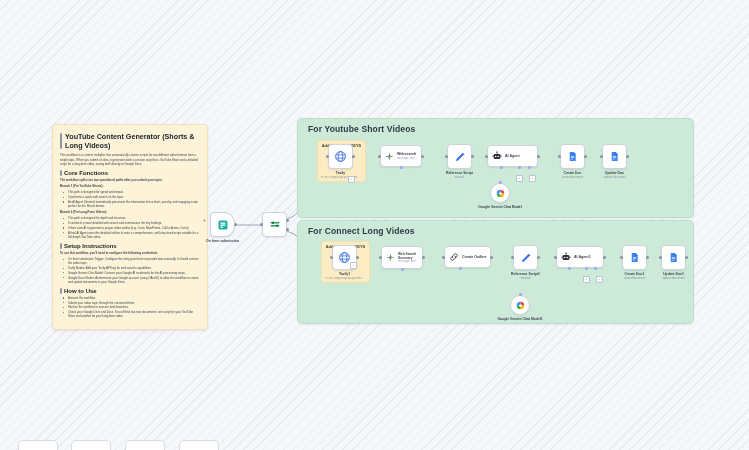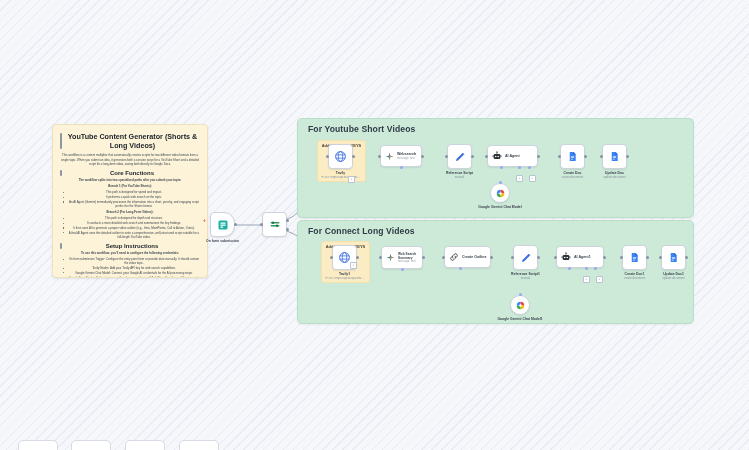--- a/index.html
+++ b/index.html
@@ -14,23 +14,23 @@
     background-color:#f6f7fb;
     background-image:repeating-linear-gradient(-45deg,
       rgba(210,216,230,.40) 0px,
       rgba(210,216,230,.40) 1px,
       rgba(255,255,255,0) 1px,
       rgba(255,255,255,0) 7px);
   }
   svg.wires{position:absolute;inset:0;width:749px;height:450px;pointer-events:none;}
 
   
-  .sticky{position:absolute;border-radius:4px;text-align:center;}
+  .sticky{position:absolute;border-radius:4px;}
   .sticky-doc{
-    left:52px;top:124px;width:156px;height:154px;
+    left:52px;top:124px;width:156px;height:206px;
     background:#fdf3d8;border:1px solid #efe2bb;
     box-shadow:0 1px 2px rgba(40,50,70,.10);
     overflow:hidden;padding:5px 7px 0 7px;box-sizing:border-box;
   }
   .sticky-green{
     background:#cdead8;border:1px solid #b9dfc8;border-radius:5px;
     box-shadow:0 1px 2px rgba(40,50,70,.07);
   }
   #note-shorts{left:297px;top:118px;width:395px;height:98px;}
   #note-long{left:297px;top:220px;width:395px;height:102px;}

